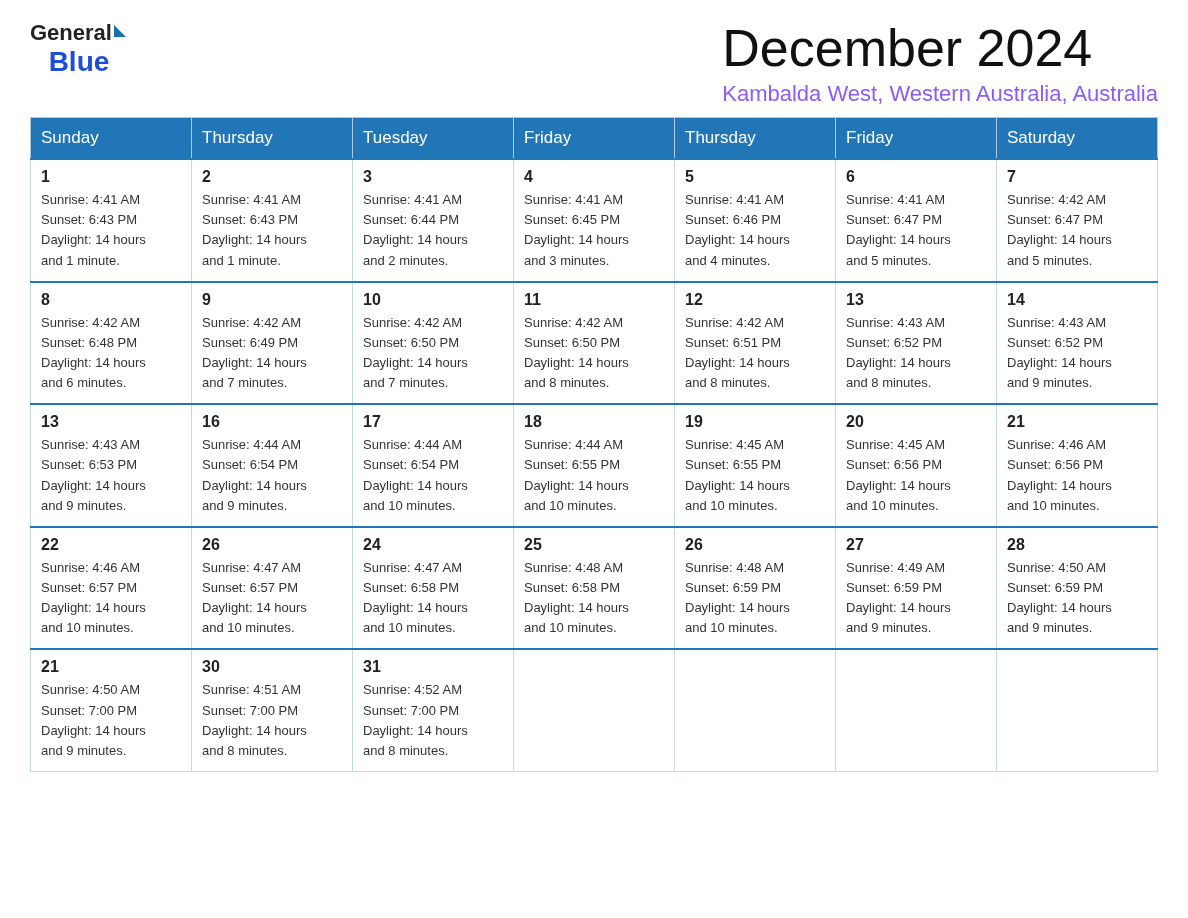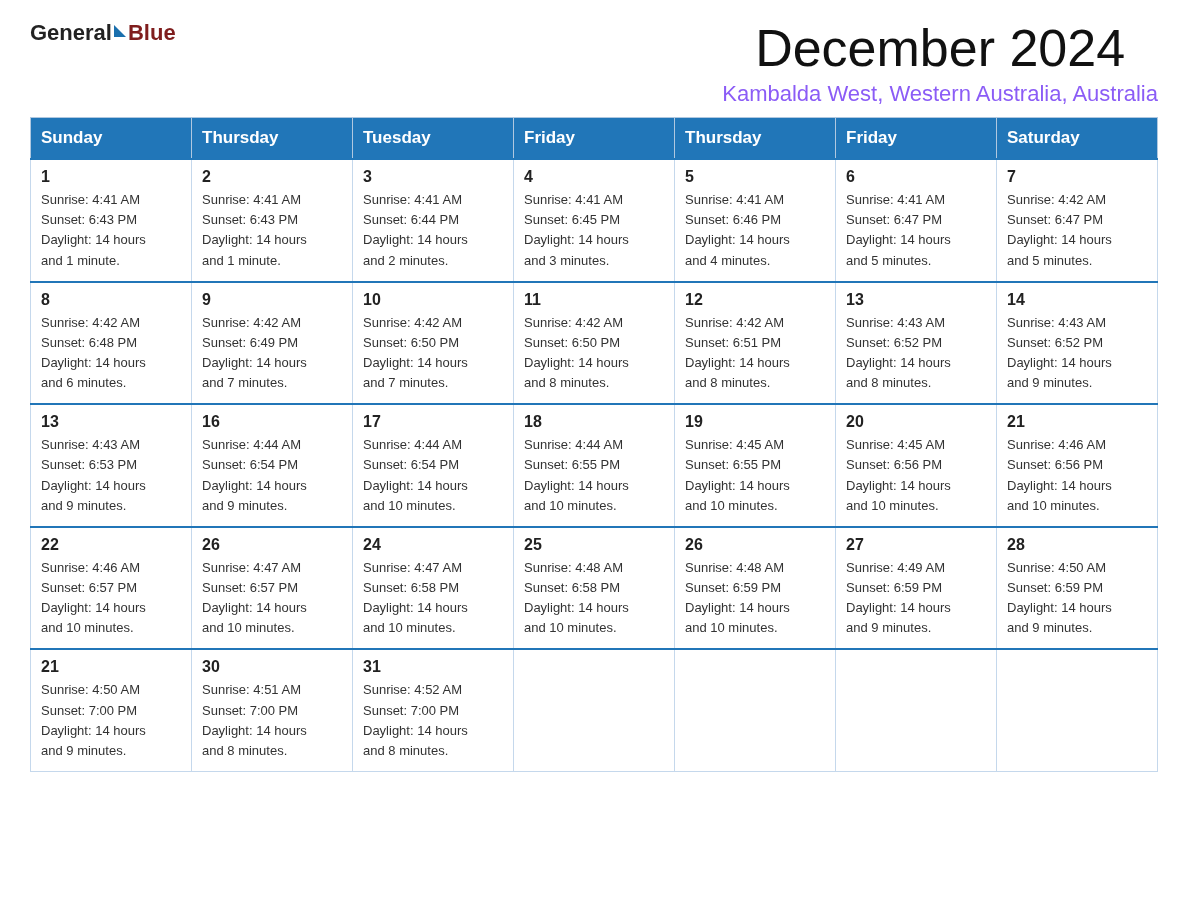--- a/index.html
+++ b/index.html
@@ -16,37 +16,37 @@
       align-items: flex-start;
       justify-content: space-between;
       margin-bottom: 8px;
     }
     .logo-text-general {
       font-size: 22px;
       font-weight: bold;
       color: #222;
     }
     .logo-text-blue {
-      font-size: 22px;
+      font-size: 28px;
       font-weight: bold;
-      color: #7f1d1d;
+      color: #1d4ed8;
     }
     .logo-triangle {
       width: 0;
       height: 0;
       border-left: 12px solid #1a6fad;
       border-top: 12px solid transparent;
       border-bottom: 0px solid transparent;
       display: inline-block;
       vertical-align: middle;
       margin-left: 2px;
       margin-bottom: 4px;
     }
     .title-block {
-      text-align: center;
+      text-align: left;
     }
     .month-title {
       font-size: 52px;
       font-weight: normal;
       color: #111;
       line-height: 1.1;
     }
     .location-title {
       font-size: 22px;
       color: #8b5cf6;
@@ -54,21 +54,21 @@
     }
     .calendar-table {
       width: 100%;
       border-collapse: collapse;
       margin-top: 10px;
     }
     .calendar-table th {
       background-color: #2176b8;
       color: #fff;
       font-size: 17px;
-      font-weight: bold;
+      font-weight: normal;
       padding: 10px 10px 10px 10px;
       text-align: left;
       border: 1px solid #b0c8e0;
     }
     .calendar-table td {
       vertical-align: top;
       padding: 8px 10px 10px 10px;
       border: 1px solid #c5d8ec;
       width: calc(100% / 7);
       font-size: 13.5px;
@@ -93,20 +93,21 @@
       border-bottom: 1px solid #c5d8ec;
     }
     .calendar-table tr:not(:first-child) td {
       border-top: 2px solid #2176b8;
     }
     .empty-cell {
       background: #fff;
     }
     .logo-wrapper {
       display: flex;
+      flex-direction: column;
       align-items: center;
     }
     .logo-line1 {
       display: flex;
       align-items: center;
     }
     .logo-line2 {
       display: flex;
       align-items: center;
       margin-left: 2px;

